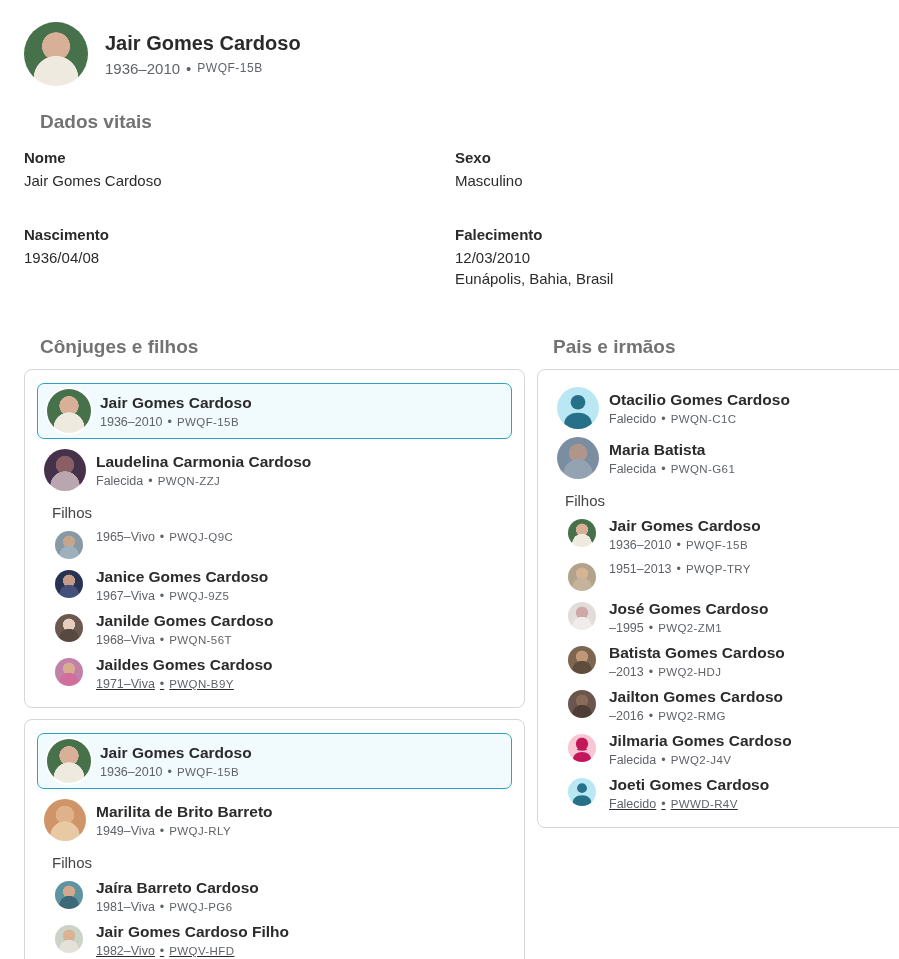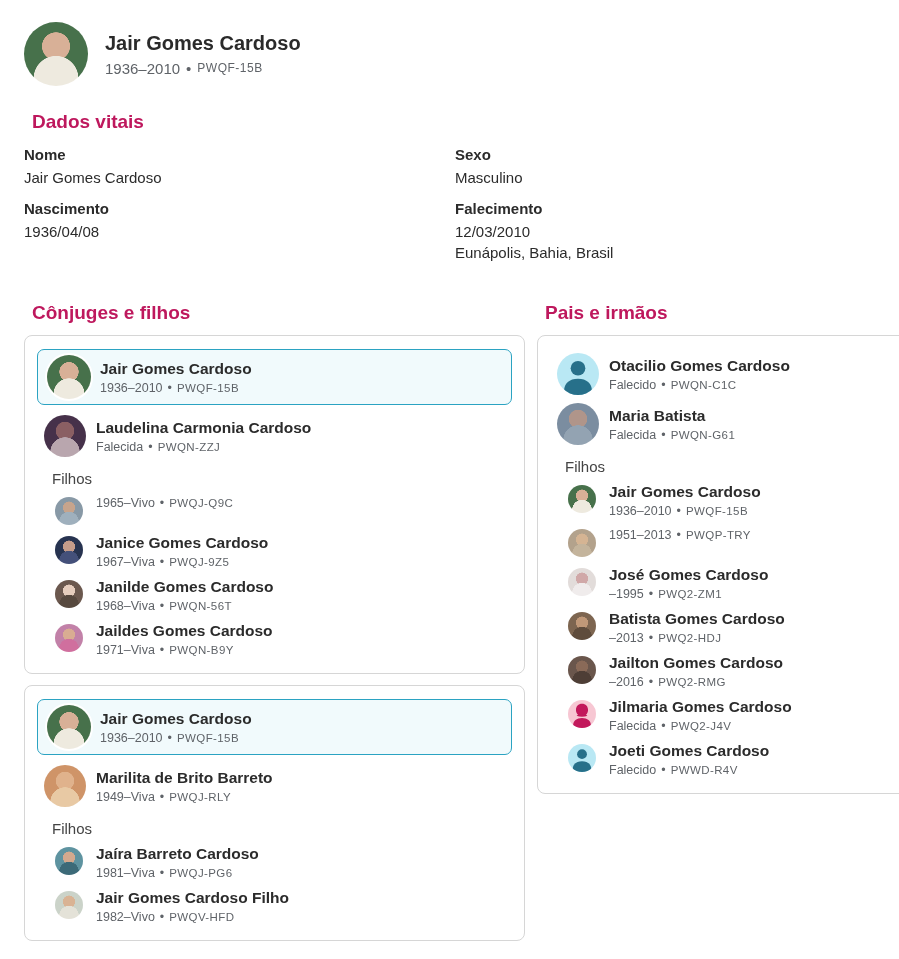--- a/index.html
+++ b/index.html
@@ -11,25 +11,25 @@
   .page { padding: 20px 24px 0 24px; }
 
   
   .hdr { display: flex; align-items: center; gap: 17px; padding-top: 2px; }
   .hdr-avatar { width: 64px; height: 64px; flex: none; }
   .hdr-name { font-size: 20px; font-weight: 700; margin: 0 0 5px 0; color: #2a2a2a; }
   .hdr-sub { font-size: 15px; color: #5f6368; display: flex; align-items: center; gap: 6px; }
   .hdr-sub .pid { font-size: 12px; letter-spacing: .5px; }
 
   
-  h2.section { font-size: 19px; font-weight: 700; margin: 8px; color: #be185d; }
+  h2.section { font-size: 19px; font-weight: 700; margin: 16px; color: #737373; }
 
   
   .vitals { margin-top: 25px; }
-  .vitals-grid { display: grid; grid-template-columns: 431px auto; row-gap: 12px; margin-top: 13px; }
+  .vitals-grid { display: grid; grid-template-columns: 431px auto; row-gap: 35px; margin-top: 13px; }
   .flabel { font-weight: 700; font-size: 15px; margin-bottom: 4px; }
   .fval { font-size: 15px; line-height: 21px; }
 
   
   .columns { display: flex; gap: 12px; margin-top: 31px; align-items: flex-start; }
   .col { width: 501px; flex: none; }
   .col h2.section { margin-bottom: 11px; }
   .card {
     border: 1px solid #d6d6d6; border-radius: 8px; background: #fff;
     padding: 13px 12px 14px 12px;
@@ -62,21 +62,21 @@
   .pname {
     font-size: 15.5px; font-weight: 700; color: #2b2b2b; text-decoration: none;
     display: inline-block; line-height: 20px; cursor: pointer;
   }
   .pdetail { font-size: 12.5px; color: #5f6368; display: flex; gap: 5px; align-items: baseline; margin-top: 2px; }
   .pid { font-size: 11.5px; letter-spacing: .4px; text-align: center; }
 
   .children-label { font-size: 15px; color: #444; margin: 9px 0 7px 15px; }
   .crow { display: flex; gap: 13px; align-items: flex-start; margin: 0 0 8px 18px; }
   .crow .avatar { width: 28px; height: 28px; margin-top: 3px; }
-  .crow:last-child { margin-bottom: 2px; }
+  .crow:last-child { margin-bottom: 2px; text-decoration: underline; }
 </style>
 </head>
 <body>
 
 <div class="page">
 
   <div class="hdr">
     <span class="avatar photo hdr-avatar" style="--a:#47714b;--b:#d8b097;--c:#eeeadf"></span>
     <div>
       <h1 class="hdr-name">Jair Gomes Cardoso</h1>

